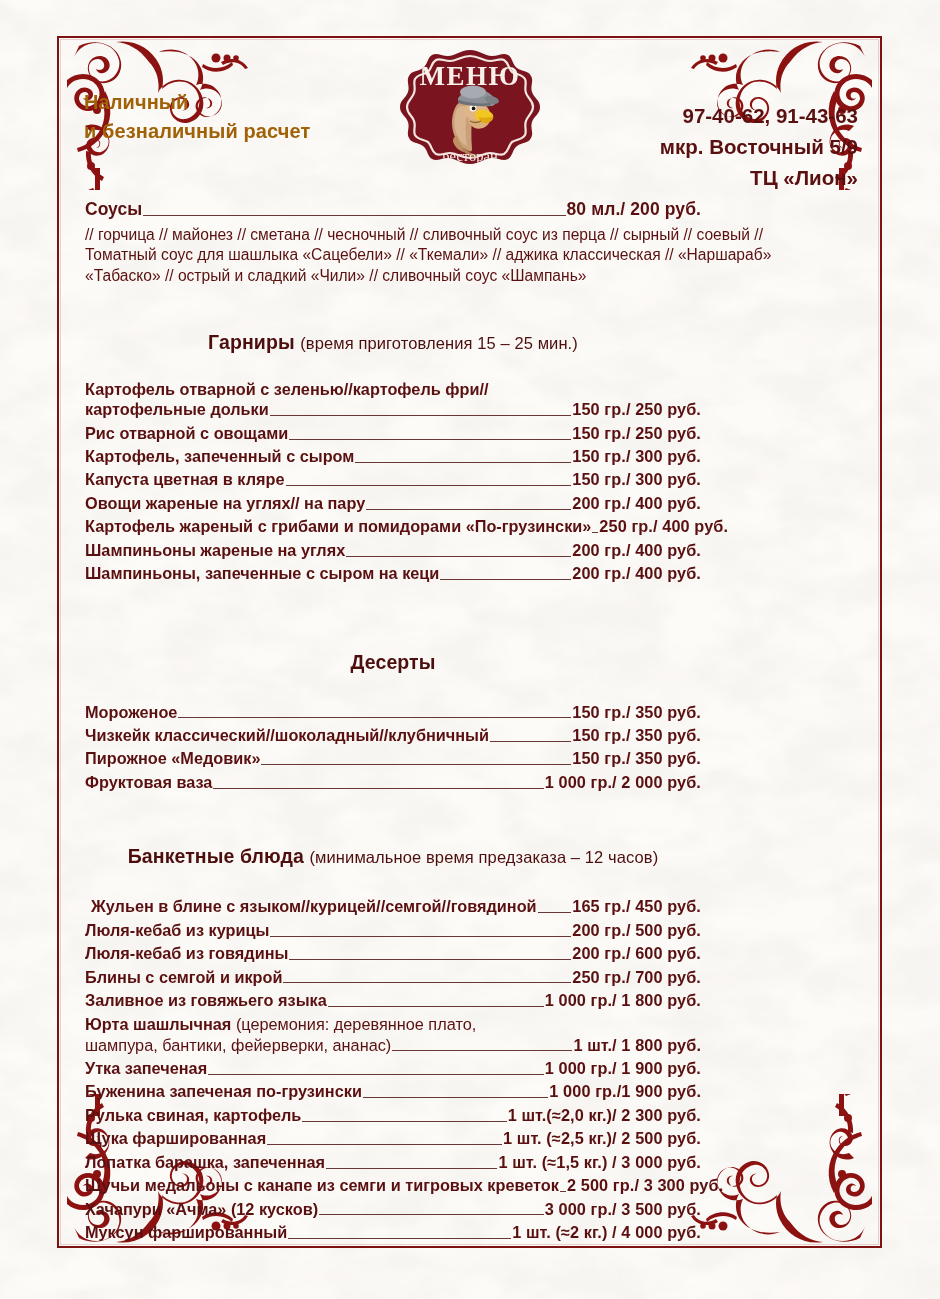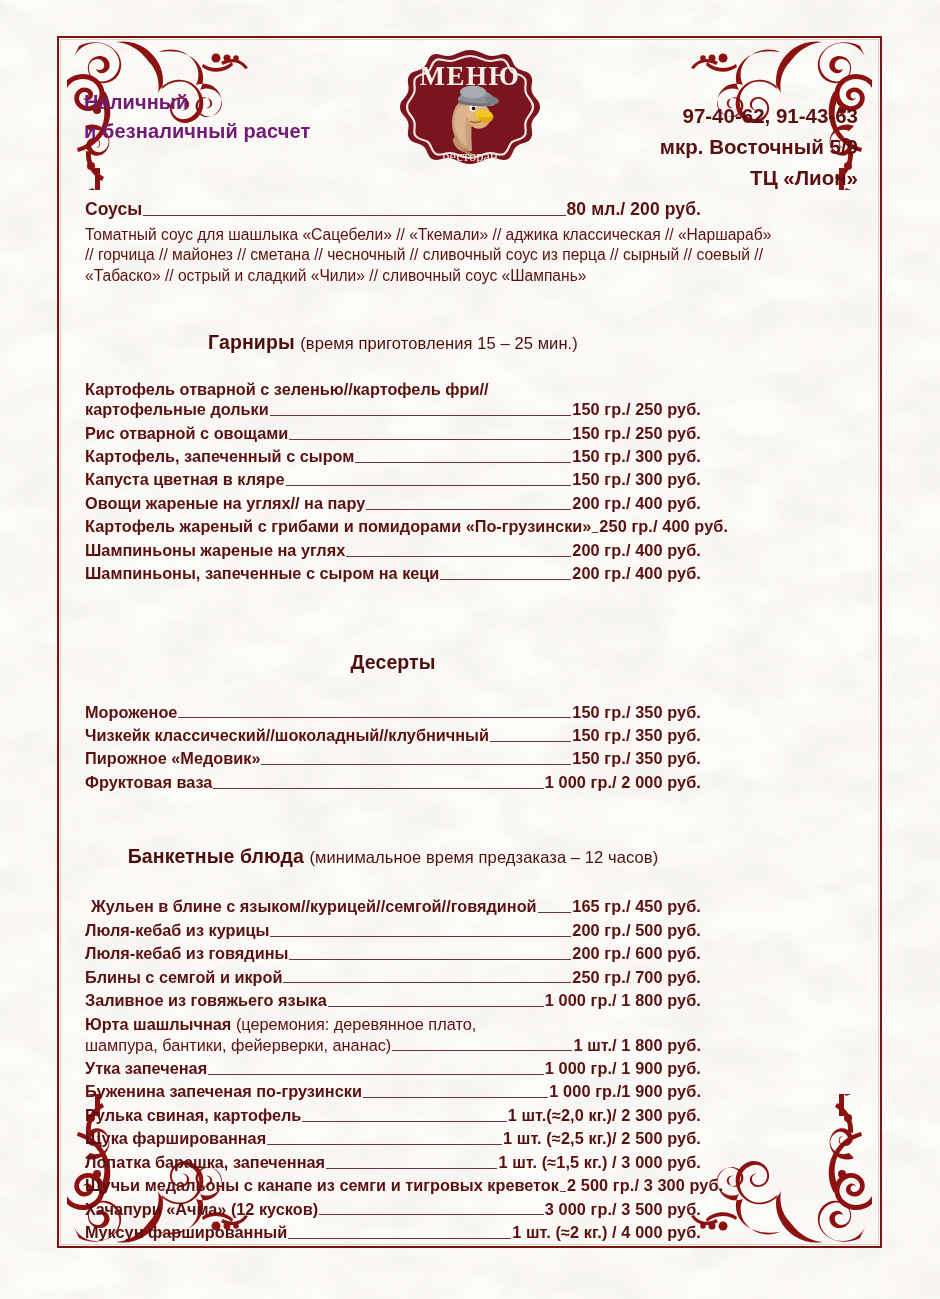--- a/index.html
+++ b/index.html
@@ -57,21 +57,21 @@
     position: absolute;
     left: 57px;
     top: 40px;
     width: 825px;
     height: 160px;
   }
   .pay-note {
     position: absolute;
     left: 27px;
     top: 48px;
-    color: #701a75;
+    color: #a16207;
     font-size: 20px;
     font-weight: bold;
     line-height: 1.45;
     letter-spacing: .1px;
     white-space: pre-line;
   }
   .contacts {
     position: absolute;
     right: 24px;
     top: 60px;
@@ -322,22 +322,22 @@
 
   <div class="content">
 
     <div class="section">
       <div class="row head-row">
         <span class="name">Соусы</span>
         <span class="leader"></span>
         <span class="price">80 мл./ 200 руб.</span>
       </div>
       <div class="desc">
+        <div>// горчица // майонез // сметана // чесночный // сливочный соус из перца // сырный // соевый //</div>
         <div>Томатный соус для шашлыка «Сацебели» // «Ткемали» // аджика классическая // «Наршараб»</div>
-        <div>// горчица // майонез // сметана // чесночный // сливочный соус из перца // сырный // соевый //</div>
         <div>«Табаско» // острый и сладкий «Чили» // сливочный соус «Шампань»</div>
       </div>
     </div>
 
     <div class="spacer-lg"></div>
 
     <div class="section">
       <div class="section-title">
         <span>Гарниры</span>
         <span class="sub">(время приготовления 15 – 25 мин.)</span>

